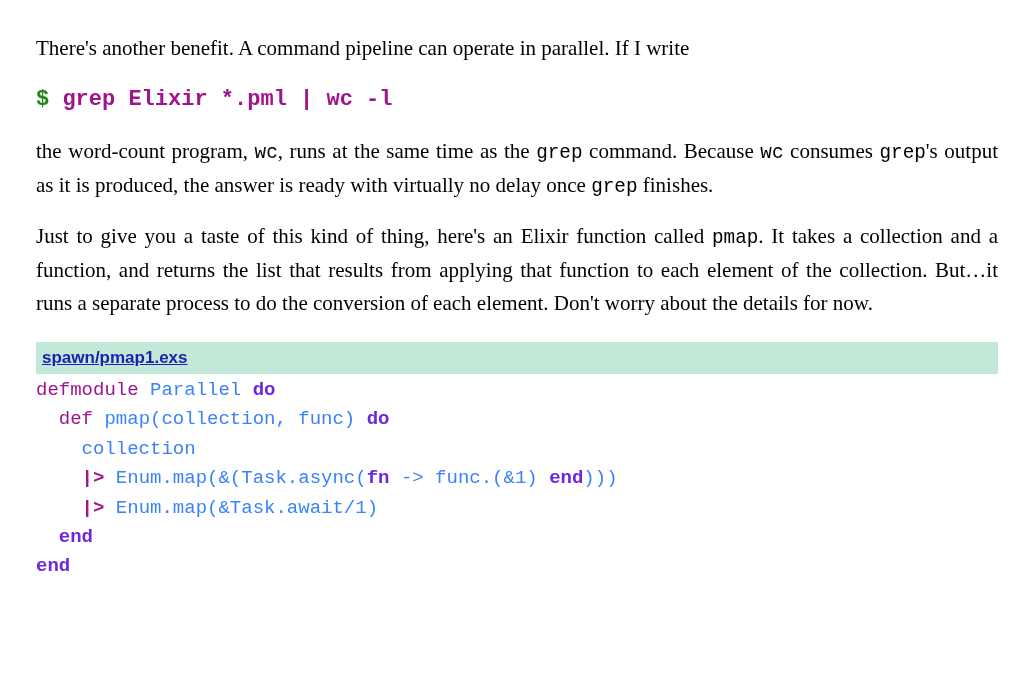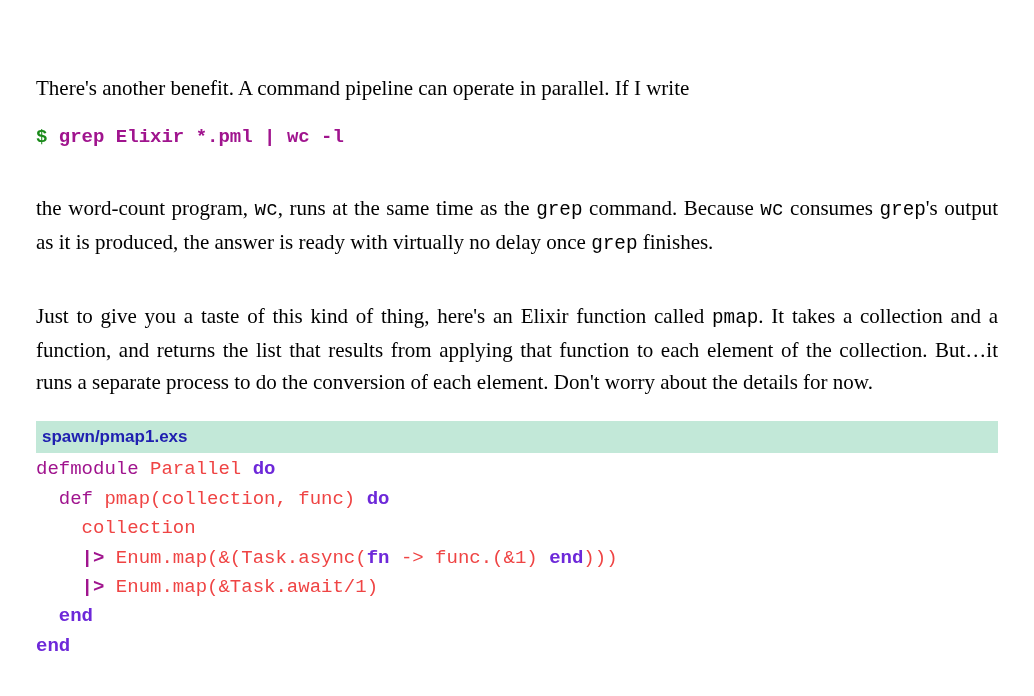--- a/index.html
+++ b/index.html
@@ -12,59 +12,59 @@
       background: #fff;
       color: #000;
       padding: 32px 36px;
       width: 1034px;
       font-size: 21px;
       line-height: 1.55;
     }
     p.prose {
       margin-bottom: 18px;
       text-align: justify;
-      margin-top: 40px;
     }
     .code-inline {
       font-family: 'Consolas', 'Monaco', 'Courier New', monospace;
       font-size: 0.92em;
     }
     .shell-line {
       font-family: 'Consolas', 'Monaco', 'Courier New', monospace;
-      font-size: 19px;
+      font-size: 22px;
       font-weight: bold;
       margin: 10px 0 18px 0;
       white-space: pre;
     }
     .shell-prompt {
       color: #1a8a1a;
     }
     .shell-cmd {
       color: #a0148e;
     }
     .file-header {
       background: #c2e8d8;
       color: #2020b0;
       font-family: Arial, Helvetica, sans-serif;
       font-size: 17px;
       font-weight: bold;
       padding: 3px 6px;
       margin-top: 22px;
+      text-decoration: underline;
     }
     .code-block {
       font-family: 'Consolas', 'Monaco', 'Courier New', monospace;
       font-size: 19px;
       line-height: 1.55;
       white-space: pre;
       margin-top: 2px;
     }
     .kw { color: #a0148e; font-weight: normal; }
     .gr { color: #6d28d9; font-weight: bold; }
     .op { color: #a0148e; font-weight: bold; }
-    .nm { color: #ef4444; }
+    .nm { color: #3b82f6; }
   </style>
 </head>
 <body>
 
 <p class="prose">There's another benefit. A command pipeline can operate in parallel. If I write</p>
 
 <div class="shell-line"><span class="shell-prompt">$</span> <span class="shell-cmd">grep</span> <span class="shell-cmd">Elixir</span> <span class="shell-cmd">*.pml</span> <span class="shell-cmd">|</span> <span class="shell-cmd">wc</span> <span class="shell-cmd">-l</span></div>
 
 <p class="prose"><span>the word-count program, </span><span class="code-inline">wc</span><span>, runs at the same time as the </span><span class="code-inline">grep</span><span> command. Because </span><span class="code-inline">wc</span><span> consumes </span><span class="code-inline">grep</span><span>'s output as it is produced, the answer is ready with virtually no delay once </span><span class="code-inline">grep</span><span> finishes.</span></p>
 

